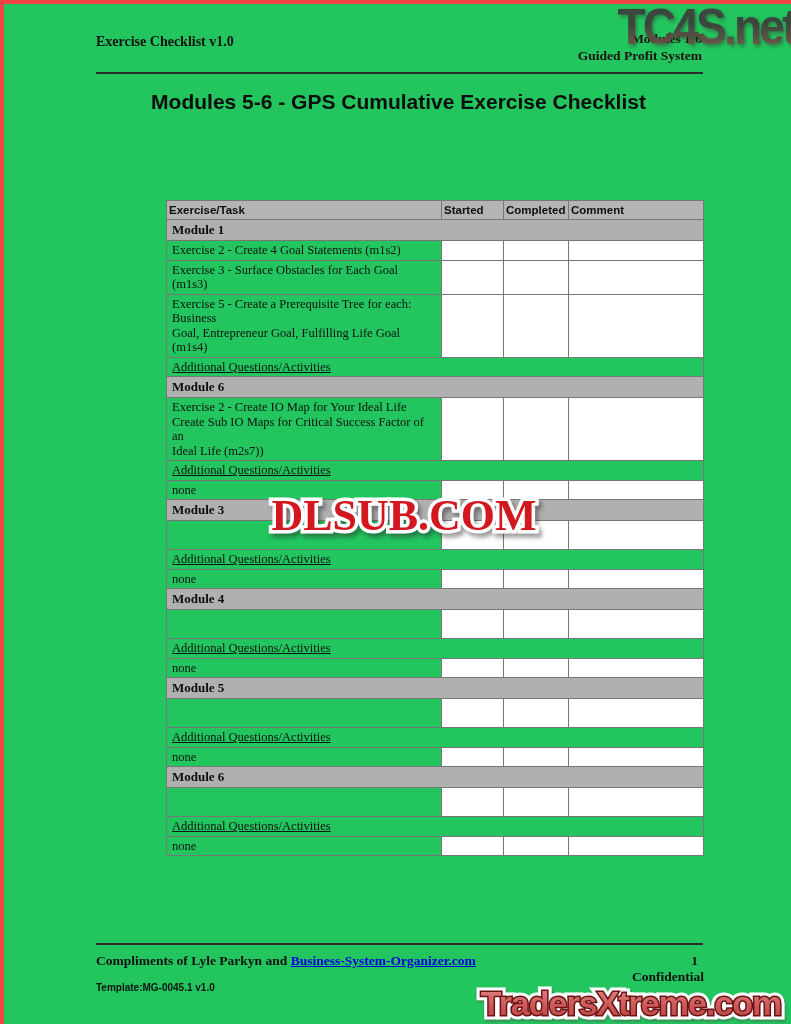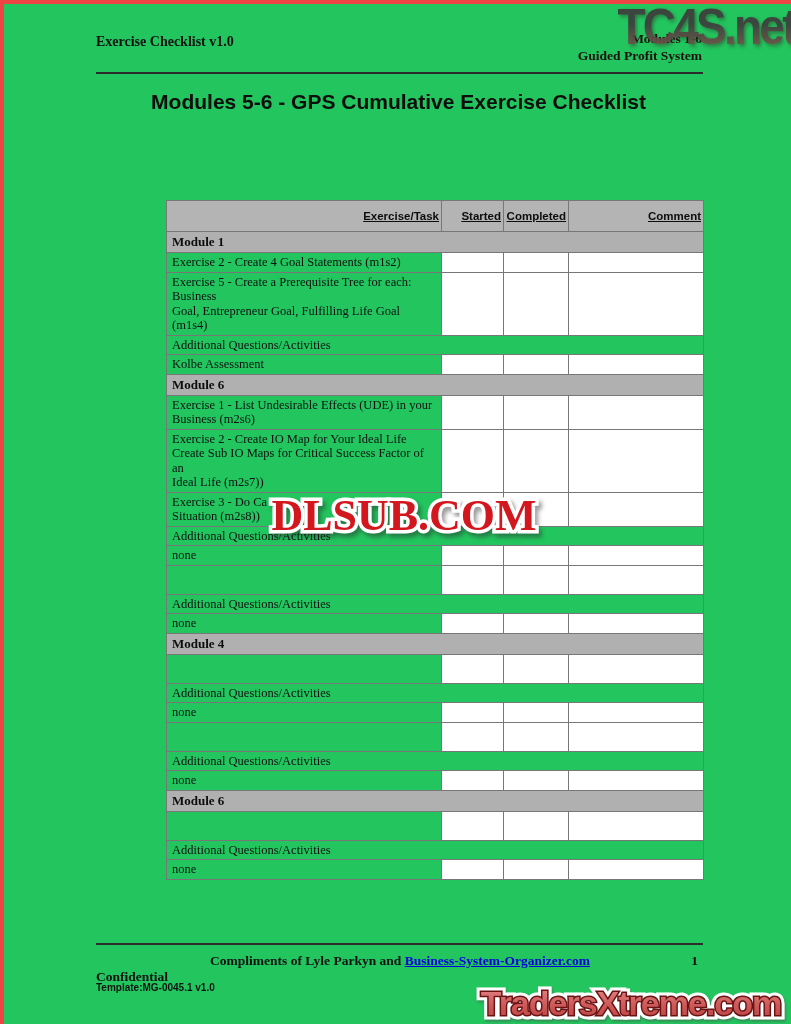--- a/index.html
+++ b/index.html
@@ -14,32 +14,32 @@
   .rule-top{position:absolute;left:92px;right:90px;top:68px;border-top:2px solid #2c2c2c;}
   
   .doc-title{position:absolute;left:0;right:0;top:86px;text-align:center;
     font-family:"Liberation Sans", sans-serif;font-weight:bold;font-size:21px;color:#0d0d0d;}
   .intro{position:absolute;left:162px;top:146px;width:545px;font-size:13.5px;line-height:17px;white-space:pre-line;}
   
   .tbl-wrap{position:absolute;left:162px;top:196px;width:537px;}
   table.checklist{border-collapse:collapse;width:537px;table-layout:fixed;font-size:12.5px;}
   table.checklist td, table.checklist th{border:1px solid #777;vertical-align:top;}
   th.colhead{background:#b4b4b4;font-family:"Liberation Sans", sans-serif;font-weight:bold;
-    font-size:11.5px;text-align:right;padding:9px 2px;border-bottom:2px solid #151515;color:#0d0d0d;text-decoration:underline;}
+    font-size:11.5px;text-align:left;padding:3px 2px;border-bottom:2px solid #151515;color:#0d0d0d;}
   td.band{background:#b0b0b0;font-weight:bold;font-size:13px;padding:2px 5px;
     border-top:2px solid #222;border-bottom:2px solid #222;color:#0d0d0d;margin-top:20px;}
   td.cell{padding:2px 5px;white-space:pre-line;line-height:14.5px;}
-  td.spanrow{padding:2px 5px;line-height:14.5px;}
+  td.spanrow{padding:2px 5px;line-height:14.5px;text-decoration:underline;}
   td.blank{background:#fff;}
   
   .rule-bottom{position:absolute;left:92px;right:90px;top:939px;border-top:2px solid #2c2c2c;}
-  .foot-line1{position:absolute;left:92px;width:608px;top:949px;text-align:center;font-weight:bold;font-size:13.5px;}
+  .foot-line1{position:absolute;left:92px;width:608px;top:949px;font-weight:bold;font-size:13.5px;}
   .foot-link{color:#0000dd;text-decoration:underline;}
   .foot-page{position:absolute;right:95px;top:949px;font-weight:bold;font-size:13.5px;}
-  .foot-line2{position:absolute;left:92px;width:608px;top:965px;text-align:left;font-weight:bold;font-size:13.5px;}
+  .foot-line2{position:absolute;left:92px;width:608px;top:965px;text-align:right;font-weight:bold;font-size:13.5px;}
   .foot-template{position:absolute;left:92px;top:978px;font-family:"Liberation Sans", sans-serif;font-weight:bold;font-size:10px;}
   
   .wm-top{
     position:absolute;top:-6px;right:-2px;z-index:30;
     font-family:"Liberation Sans", sans-serif;font-weight:800;font-size:50px;letter-spacing:-3px;
     transform:scaleX(0.92);transform-origin:right top;
     background:linear-gradient(#3d3d3d 45%, #6e5048 80%, #96655a 100%);
     -webkit-background-clip:text;background-clip:text;color:transparent;
     opacity:0.93;filter:drop-shadow(2px 2px 2px rgba(60,40,40,0.55));
     pointer-events:none;
@@ -81,68 +81,57 @@
           <tr>
             <td colspan="4" class="band">Module 1</td>
           </tr>
           <tr>
             <td class="cell">Exercise 2 - Create 4 Goal Statements (m1s2)</td>
             <td class="cell blank"></td>
             <td class="cell blank"></td>
             <td class="cell blank"></td>
           </tr>
           <tr>
+            <td class="cell">Exercise 3 - Surface Obstacles for Each Goal (m1s3)</td>
+            <td class="cell blank"></td>
+            <td class="cell blank"></td>
+            <td class="cell blank"></td>
+          </tr>
+          <tr>
             <td class="cell">Exercise 5 - Create a Prerequisite Tree for each: Business
 Goal, Entrepreneur Goal, Fulfilling Life Goal (m1s4)</td>
             <td class="cell blank"></td>
             <td class="cell blank"></td>
             <td class="cell blank"></td>
           </tr>
           <tr>
             <td colspan="4" class="spanrow">Additional Questions/Activities</td>
           </tr>
           <tr>
-            <td class="cell">Kolbe Assessment</td>
-            <td class="cell blank"></td>
-            <td class="cell blank"></td>
-            <td class="cell blank"></td>
-          </tr>
-          <tr>
             <td colspan="4" class="band">Module 6</td>
-          </tr>
-          <tr>
-            <td class="cell">Exercise 1 - List Undesirable Effects (UDE) in your
-Business (m2s6)</td>
-            <td class="cell blank"></td>
-            <td class="cell blank"></td>
-            <td class="cell blank"></td>
           </tr>
           <tr>
             <td class="cell">Exercise 2 - Create IO Map for Your Ideal Life
 Create Sub IO Maps for Critical Success Factor of an
 Ideal Life (m2s7))</td>
             <td class="cell blank"></td>
             <td class="cell blank"></td>
             <td class="cell blank"></td>
           </tr>
           <tr>
-            <td class="cell">Exercise 3 - Do Ca
-Situation (m2s8))</td>
-            <td class="cell blank"></td>
-            <td class="cell blank"></td>
-            <td class="cell blank"></td>
-          </tr>
-          <tr>
-            <td colspan="4" class="spanrow">Additional Questions/Activities</td>
-          </tr>
-          <tr>
-            <td class="cell">none</td>
-            <td class="cell blank"></td>
-            <td class="cell blank"></td>
-            <td class="cell blank"></td>
+            <td colspan="4" class="spanrow">Additional Questions/Activities</td>
+          </tr>
+          <tr>
+            <td class="cell">none</td>
+            <td class="cell blank"></td>
+            <td class="cell blank"></td>
+            <td class="cell blank"></td>
+          </tr>
+          <tr>
+            <td colspan="4" class="band">Module 3</td>
           </tr>
           <tr>
             <td class="cell" style="height: 24px;"></td>
             <td class="cell blank" style="height: 24px;"></td>
             <td class="cell blank" style="height: 24px;"></td>
             <td class="cell blank" style="height: 24px;"></td>
           </tr>
           <tr>
             <td colspan="4" class="spanrow">Additional Questions/Activities</td>
           </tr>
@@ -162,20 +151,23 @@
             <td class="cell blank" style="height: 24px;"></td>
           </tr>
           <tr>
             <td colspan="4" class="spanrow">Additional Questions/Activities</td>
           </tr>
           <tr>
             <td class="cell">none</td>
             <td class="cell blank"></td>
             <td class="cell blank"></td>
             <td class="cell blank"></td>
+          </tr>
+          <tr>
+            <td colspan="4" class="band">Module 5</td>
           </tr>
           <tr>
             <td class="cell" style="height: 24px;"></td>
             <td class="cell blank" style="height: 24px;"></td>
             <td class="cell blank" style="height: 24px;"></td>
             <td class="cell blank" style="height: 24px;"></td>
           </tr>
           <tr>
             <td colspan="4" class="spanrow">Additional Questions/Activities</td>
           </tr>

